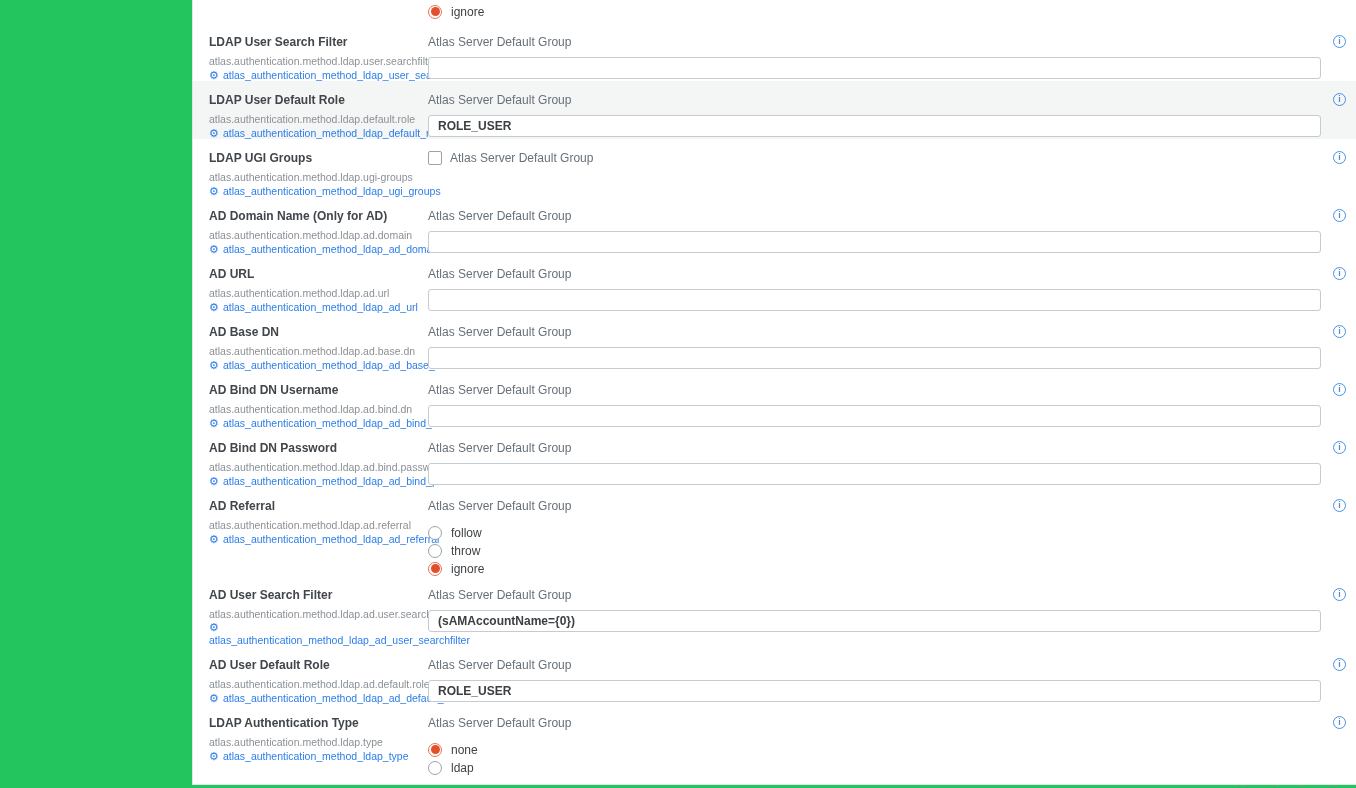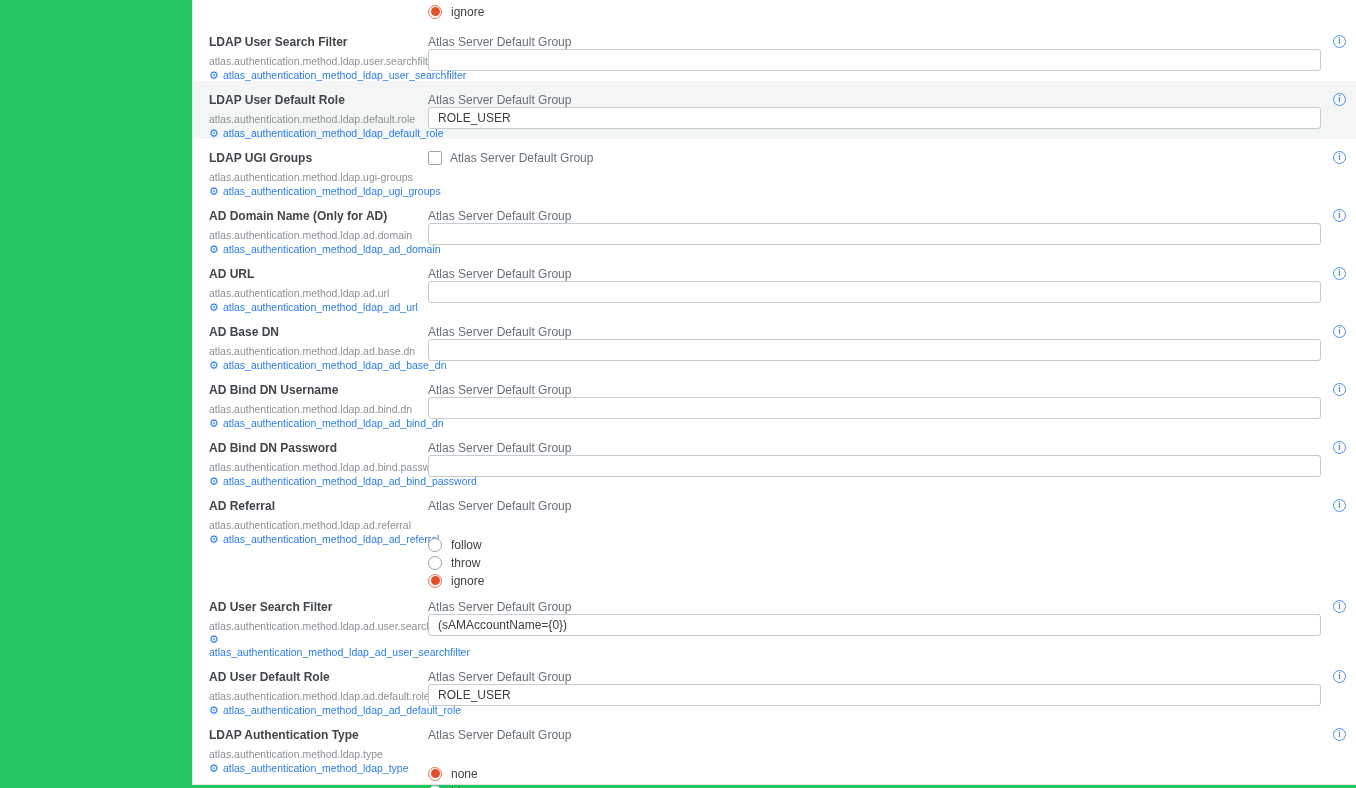--- a/index.html
+++ b/index.html
@@ -18,27 +18,27 @@
   .col-control{width:907px;flex:none;padding:12px 0 0 14px;box-sizing:border-box;}
   .row-label{font-size:12px;font-weight:700;color:#41464b;line-height:14px;}
   .row-property{font-size:10.5px;color:#8b9196;line-height:12px;margin-top:6px;}
   .row-link{font-size:10.5px;color:#2b7de9;line-height:12px;margin-top:2px;text-decoration:none;
             display:flex;align-items:center;gap:4px;cursor:pointer;}
   .row-link.wrap{display:block;}
   .row-link.wrap .gear-icon{display:block;margin-bottom:2px;}
   .row-link.wrap .link-text{display:block;}
   .gear-icon{color:#2b7de9;font-size:11px;line-height:10px;flex:none;}
   .group-label{font-size:12px;color:#677078;line-height:14px;}
-  .text-input{display:block;width:893px;height:22px;border:1px solid #c6cbcf;
+  .text-input{display:block;margin-top:8px;width:893px;height:22px;border:1px solid #c6cbcf;
               border-radius:3px;background:#fff;font-family:"Liberation Sans",sans-serif;
-              font-size:12px;color:#3c4043;padding:0 9px;box-sizing:border-box;outline:none;}
+              font-size:12px;color:#3c4043;padding:0 9px;box-sizing:border-box;outline:none;font-weight:bold;}
   .checkbox-row{display:flex;align-items:center;gap:8px;}
   .checkbox{width:14px;height:14px;border:1.5px solid #99a3aa;border-radius:2px;
             box-sizing:border-box;background:#fff;flex:none;cursor:pointer;}
-  .radio-group{margin-top:24px;}
+  .radio-group{margin-top:12px;}
   .radio-option{display:flex;align-items:center;gap:9px;height:15px;margin-top:3px;cursor:pointer;}
   .radio{width:14px;height:14px;border:1.5px solid #99a3aa;border-radius:50%;
          box-sizing:border-box;position:relative;background:#fff;flex:none;}
   .radio.selected{border-color:#ee7351;}
   .radio.selected::after{content:"";position:absolute;left:1.5px;top:1.5px;right:1.5px;bottom:1.5px;
          background:#e0512b;border-radius:50%;}
   .radio-label{font-size:12px;color:#3e4347;line-height:14px;}
   .info-icon{position:absolute;right:13px;top:12px;width:13px;height:13px;border:1px solid #4a90e2;
              border-radius:50%;color:#4a90e2;font-size:9px;font-weight:700;line-height:11px;
              text-align:center;box-sizing:border-box;cursor:pointer;font-style:normal;}

